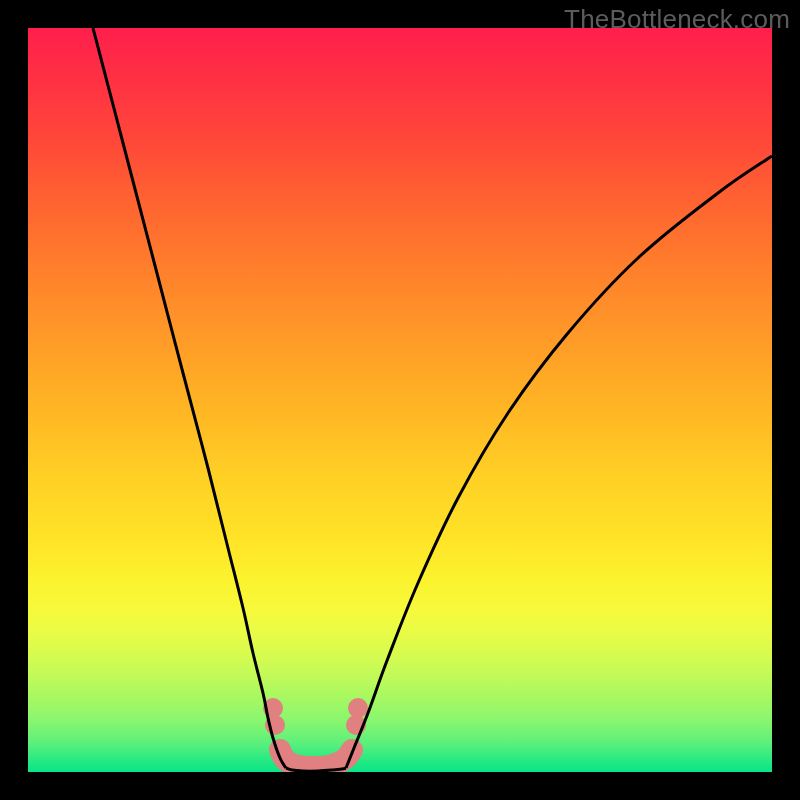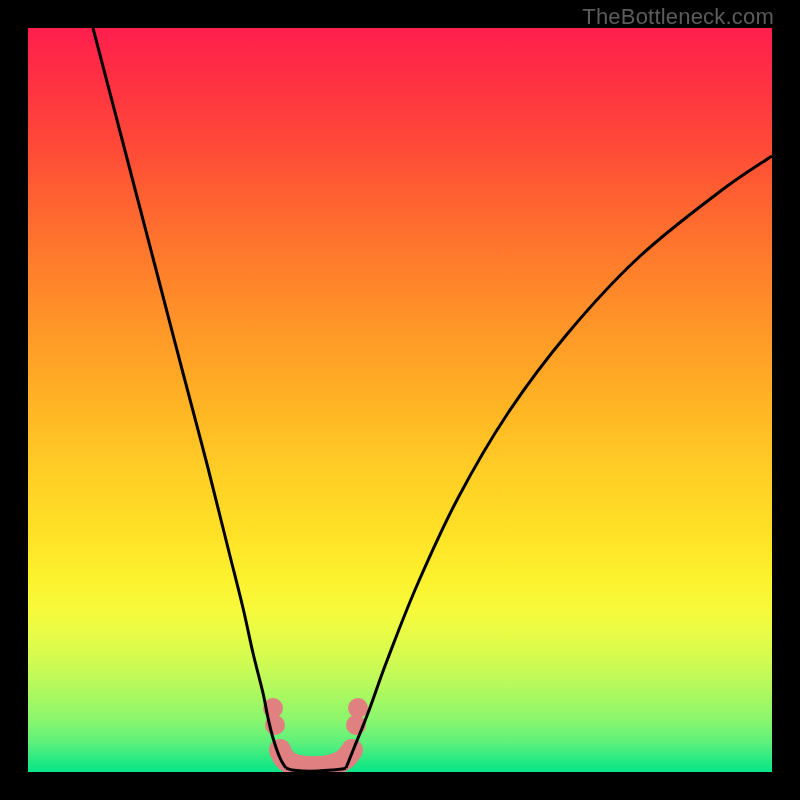--- a/index.html
+++ b/index.html
@@ -45,23 +45,23 @@
       #09e58a 100%
     );
   }
   .curve-layer {
     position: absolute;
     inset: 0;
   }
   .watermark {
     position: absolute;
     top: 4px;
-    right: 26px;
+    right: 10px;
     color: #5c5c5c;
-    font-size: 22px;
+    font-size: 26px;
     letter-spacing: 0.2px;
     font-weight: 500;
     user-select: none;
   }
 </style>
 </head>
 <body>
 
 <div class="watermark">TheBottleneck.com</div>
 

